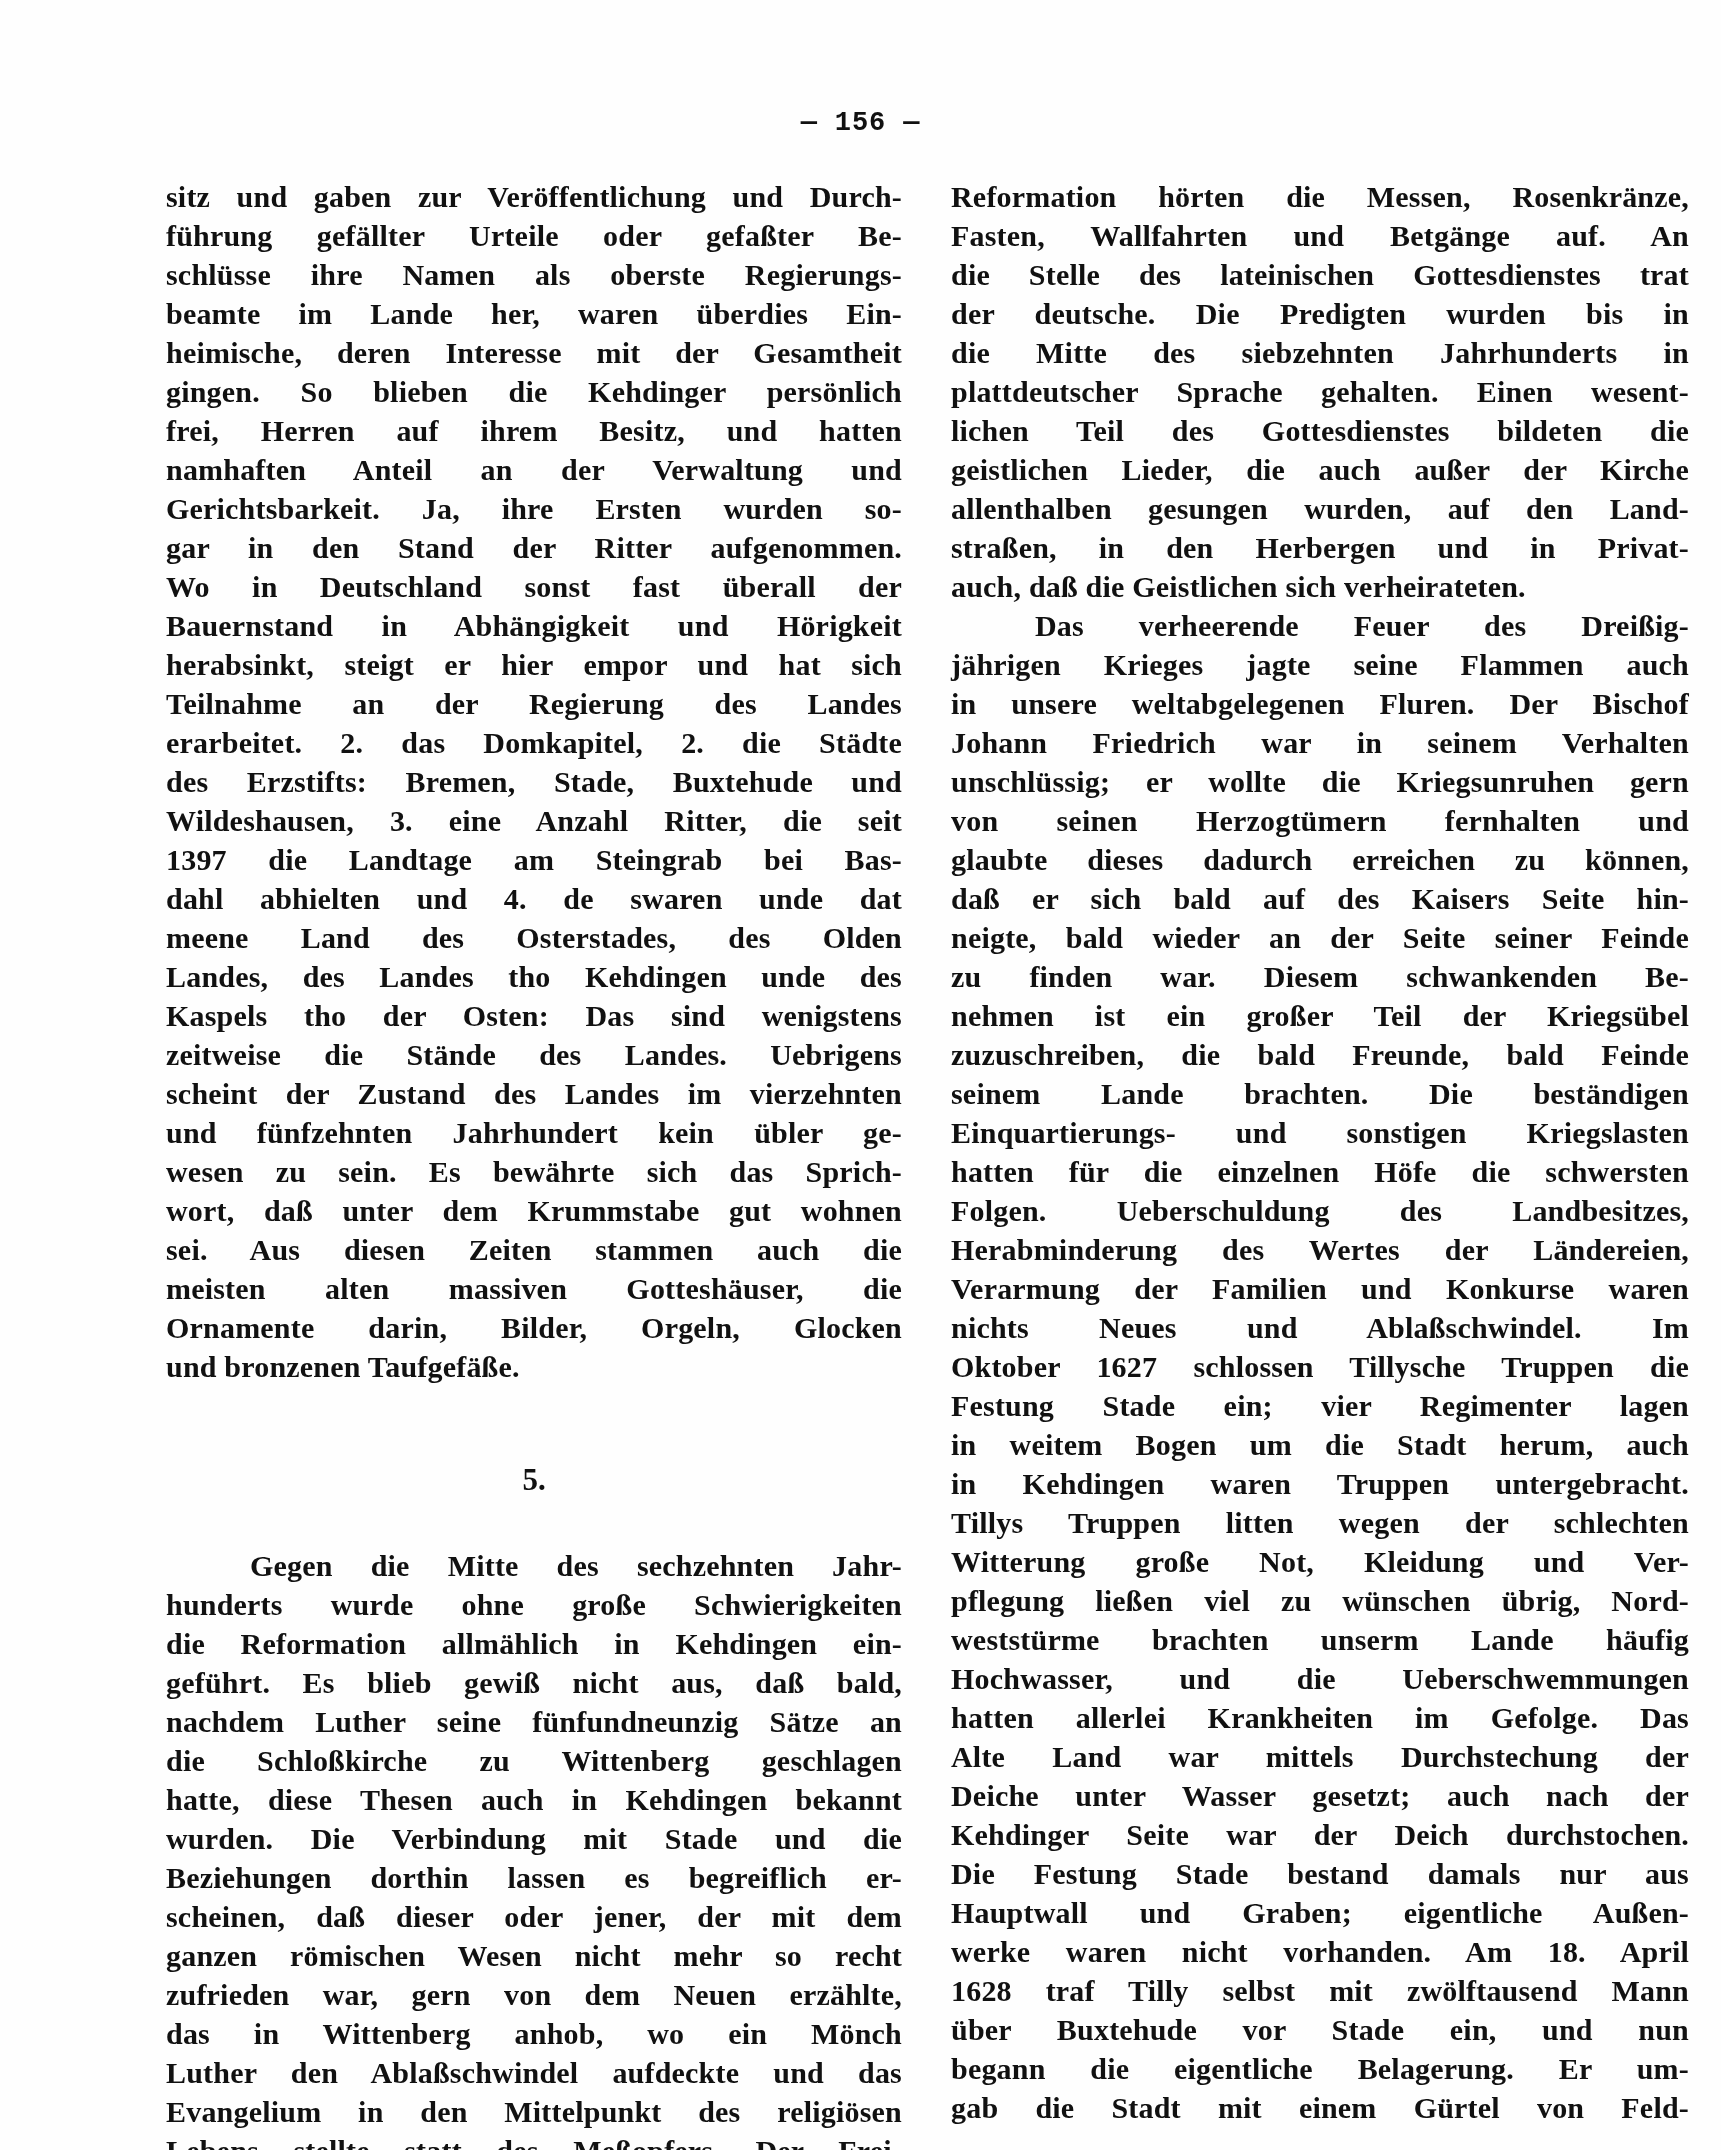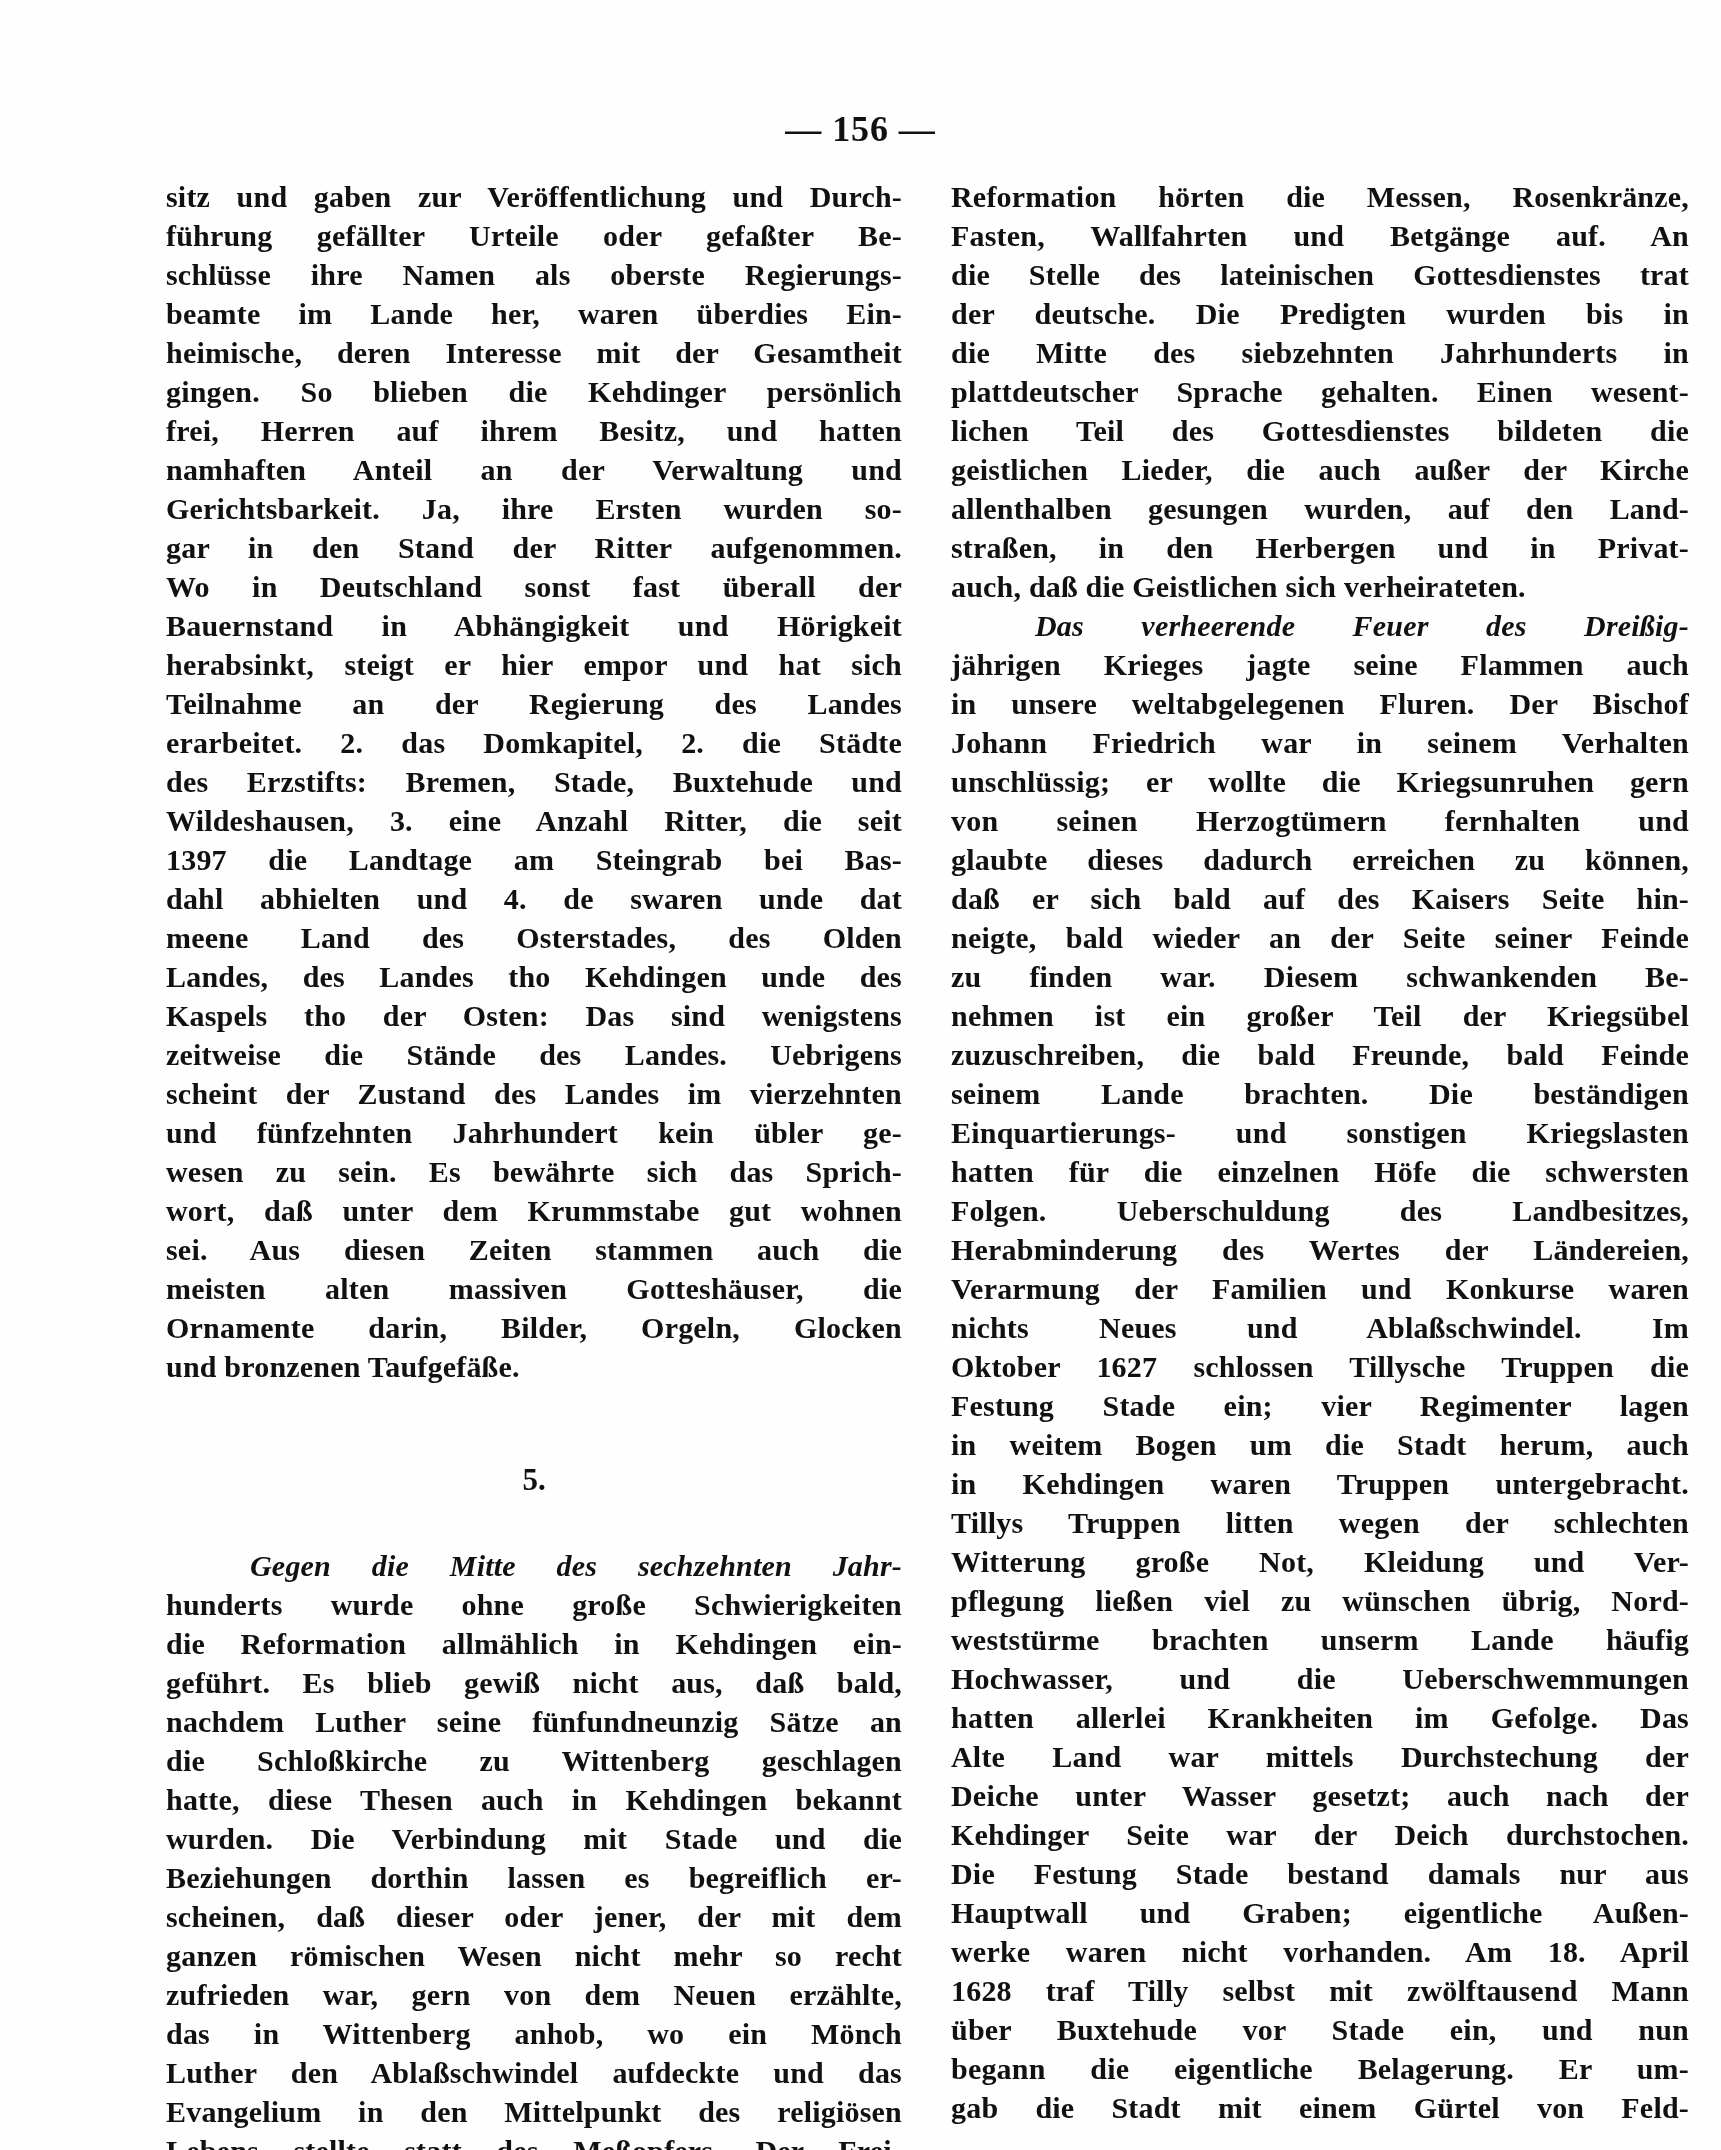--- a/index.html
+++ b/index.html
@@ -1,28 +1,28 @@
 <!DOCTYPE html>
 <html style="font-size:6.9px"><head>
 <meta charset="utf-8">
 <style>
   html, body { margin: 0; padding: 0; background: #ffffff; }
   body { width: 1721px; height: 2506px; position: relative; overflow: hidden;
          font-family: "DejaVu Serif", "Liberation Serif", serif; color: #111; }
   .page { position: absolute; left: 0; top: 0; width: 1721px; height: 2506px; background: #fefefe; }
   .header { position: absolute; top: 108px; left: 0; width: 1721px; text-align: center;
-            font-family: Liberation Serif, serif; font-weight: bold; font-size: 36px; letter-spacing: 0.9px; }
+            font-family: Liberation Mono, monospace; font-weight: bold; font-size: 27px; letter-spacing: 0.9px; }
   .col { position: absolute; top: 177px; }
   .col.left { left: 166px; width: 736px; }
   .col.right { left: 951px; width: 738px; }
   .line { height: 39px; line-height: 39px; font-size: 30px; font-weight: bold;
           text-align: justify; text-align-last: justify; white-space: nowrap;
           font-family: "Liberation Serif", serif; letter-spacing: 0.2px; }
   .line.last { text-align-last: left; }
-  .line.indent { padding-left: 84px; font-style: italic; }
+  .line.indent { padding-left: 84px; }
   .line span.t { display: inline-block; width: 100%; text-align: justify; text-align-last: justify; white-space: normal; }
   .line.last span.t { text-align-last: left; }
   .section-heading { position: absolute; left: 166px; width: 736px; top: 1462px; height: 43px;
                      text-align: center; font-family: "Liberation Serif", serif; font-weight: bold; font-size: 31px; }
   .para2 { position: absolute; left: 166px; width: 736px; top: 1546px; }
 </style>
 </head>
 <body>
 
 <div class="page">

